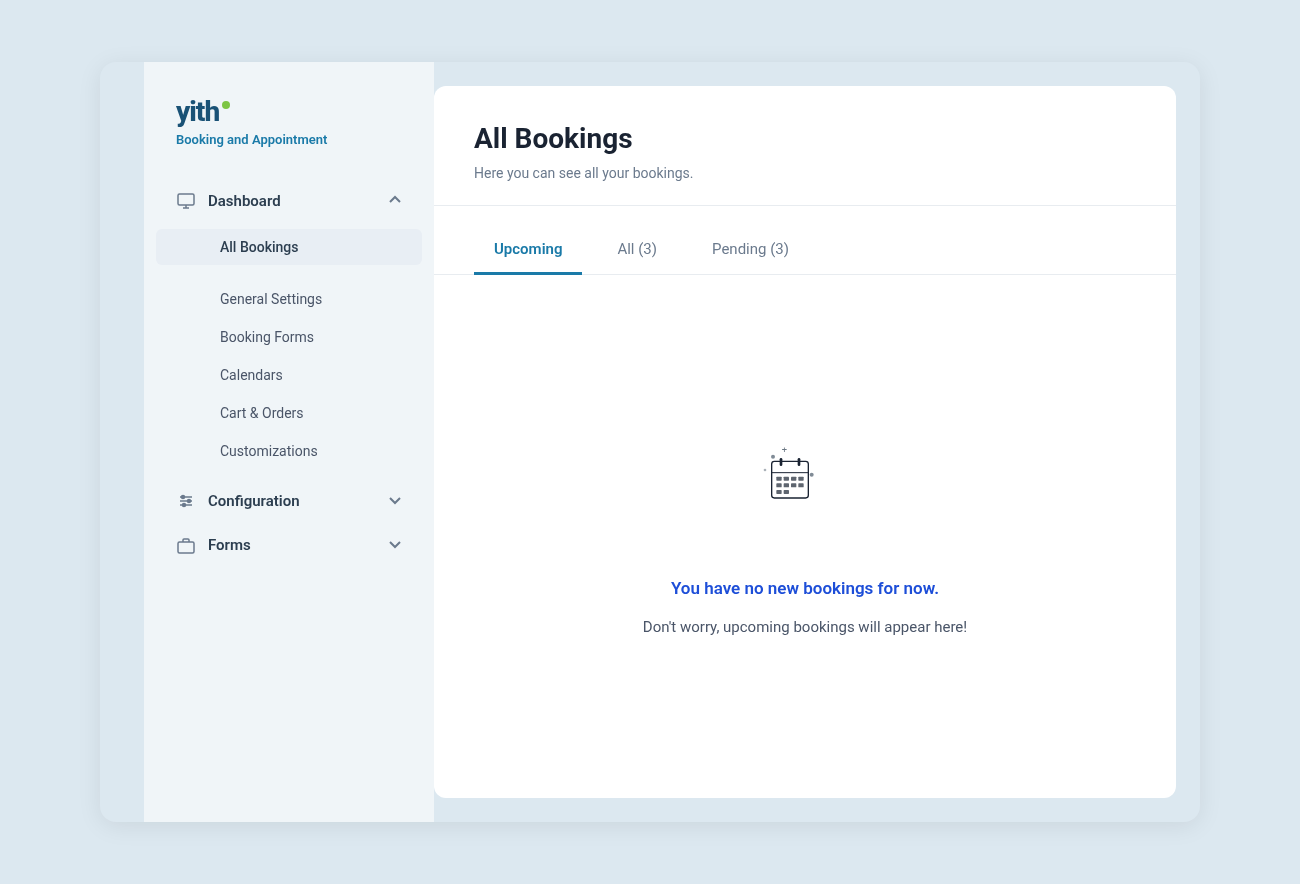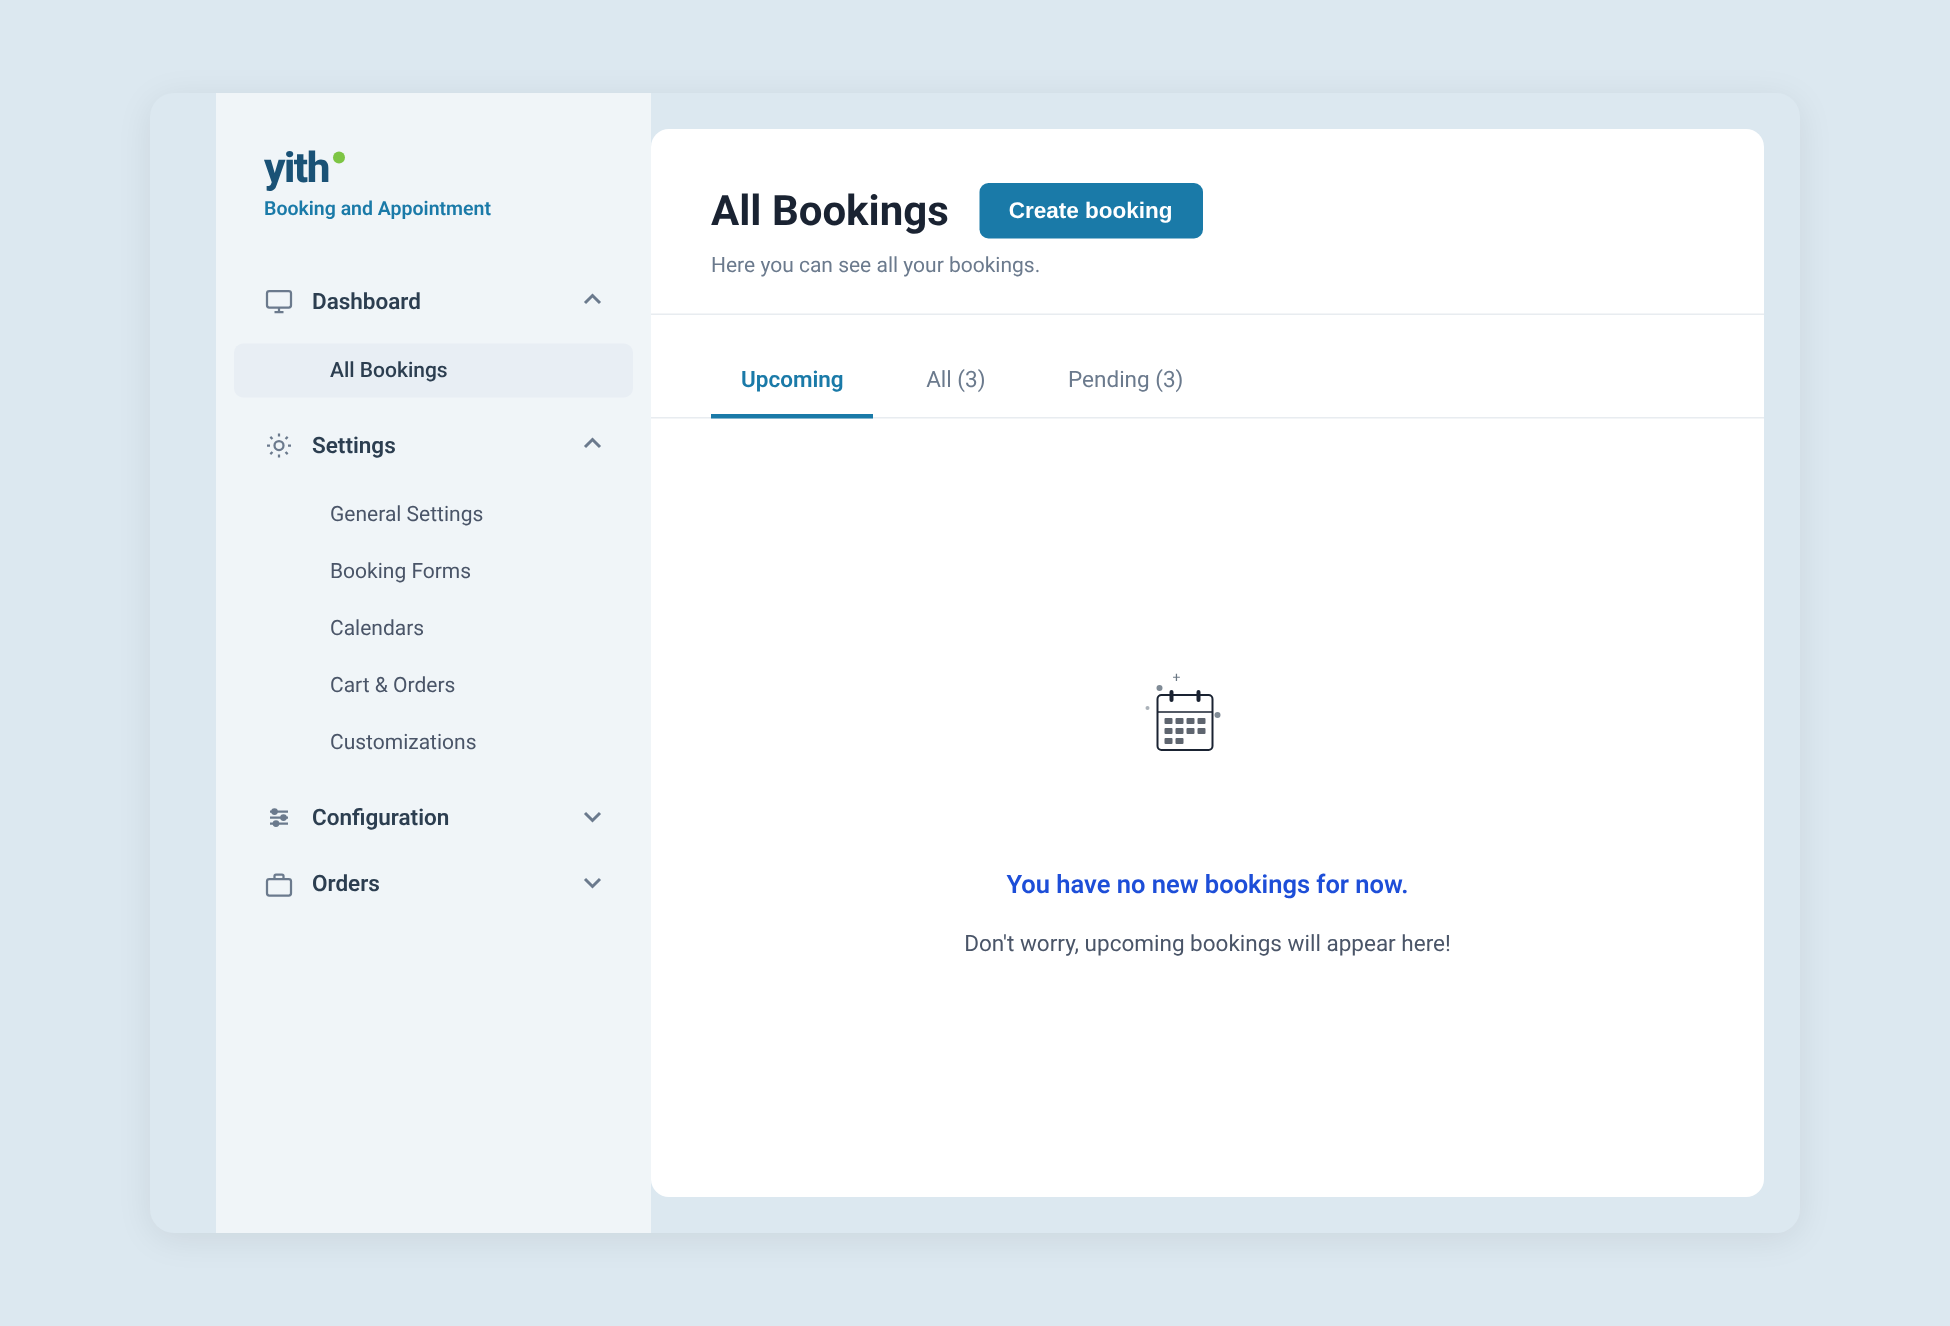--- a/index.html
+++ b/index.html
@@ -232,36 +232,20 @@
         <span class="chevron-icon">
           <svg width="14" height="14" viewBox="0 0 14 14" fill="none" stroke="#6b7a8d" stroke-width="2">
             <polyline points="2,9 7,4 12,9"></polyline>
           </svg>
         </span>
       </div>
       <div class="nav-sub-items">
         <div class="nav-sub-item active">All Bookings</div>
       </div>
 
-      <div class="nav-group-header">
-        <div class="nav-group-header-left">
-          <span class="nav-icon">
-            <svg width="20" height="20" viewBox="0 0 20 20" fill="none" stroke="#6b7a8d" stroke-width="1.5">
-              <circle cx="10" cy="10" r="3"></circle>
-              <path d="M10 2v2M10 16v2M2 10h2M16 10h2M4.22 4.22l1.42 1.42M14.36 14.36l1.42 1.42M4.22 15.78l1.42-1.42M14.36 5.64l1.42-1.42"></path>
-            </svg>
-          </span>
-          <span class="nav-group-label">Settings</span>
-        </div>
-        <span class="chevron-icon">
-          <svg width="14" height="14" viewBox="0 0 14 14" fill="none" stroke="#6b7a8d" stroke-width="2">
-            <polyline points="2,9 7,4 12,9"></polyline>
-          </svg>
-        </span>
-      </div>
       <div class="nav-sub-items">
         <div class="nav-sub-item">General Settings</div>
         <div class="nav-sub-item">Booking Forms</div>
         <div class="nav-sub-item">Calendars</div>
         <div class="nav-sub-item">Cart &amp; Orders</div>
         <div class="nav-sub-item">Customizations</div>
       </div>
 
       <div class="nav-group-header">
         <div class="nav-group-header-left">
@@ -285,36 +269,35 @@
       </div>
 
       <div class="nav-group-header">
         <div class="nav-group-header-left">
           <span class="nav-icon">
             <svg width="20" height="20" viewBox="0 0 20 20" fill="none" stroke="#6b7a8d" stroke-width="1.5">
               <rect x="2" y="7" width="16" height="11" rx="1.5"></rect>
               <path d="M7 7V5a1 1 0 011-1h4a1 1 0 011 1v2"></path>
             </svg>
           </span>
-          <span class="nav-group-label">Orders</span>
+          <span class="nav-group-label">Forms</span>
         </div>
         <span class="chevron-icon">
           <svg width="14" height="14" viewBox="0 0 14 14" fill="none" stroke="#6b7a8d" stroke-width="2">
             <polyline points="2,5 7,10 12,5"></polyline>
           </svg>
         </span>
       </div>
     </div>
   </div>
 
   <div class="main-content">
     <div class="page-header">
       <div class="page-title-row">
         <h1 class="page-title">All Bookings</h1>
-        <button class="create-booking-btn">Create booking</button>
       </div>
       <p class="page-subtitle">Here you can see all your bookings.</p>
     </div>
 
     <div class="tabs-row">
       <div class="tab active">Upcoming</div>
       <div class="tab">All (3)</div>
       <div class="tab">Pending (3)</div>
     </div>
 

